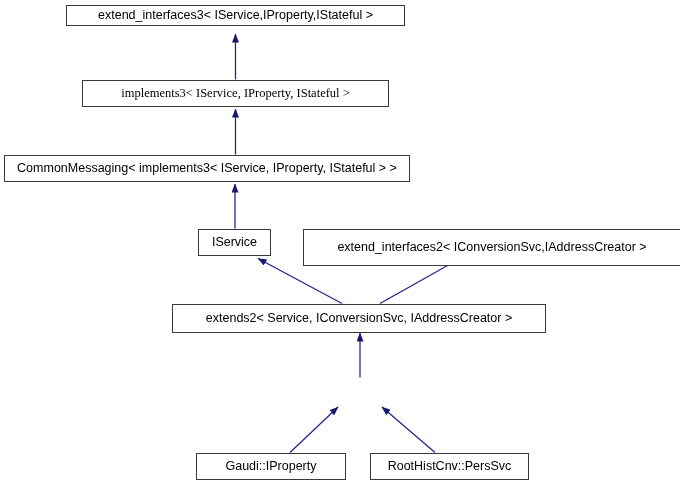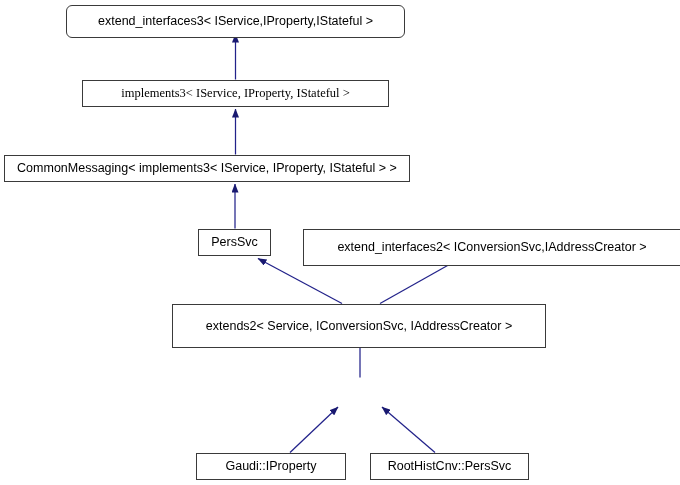--- a/index.html
+++ b/index.html
@@ -61,21 +61,21 @@
         <line x1="235.5" y1="79.5" x2="235.5" y2="34" class="edge-line" marker-end="url(#arrowhead)"></line>
         <line x1="235.5" y1="154.5" x2="235.5" y2="109" class="edge-line" marker-end="url(#arrowhead)"></line>
         <line x1="235" y1="228.5" x2="235" y2="184" class="edge-line" marker-end="url(#arrowhead)"></line>
         <line x1="342" y1="303.5" x2="258" y2="258.5" class="edge-line" marker-end="url(#arrowhead)"></line>
         <line x1="380" y1="303.5" x2="460" y2="258.5" class="edge-line" marker-end="url(#arrowhead)"></line>
         <line x1="360" y1="377.5" x2="360" y2="333" class="edge-line" marker-end="url(#arrowhead)"></line>
         <line x1="290" y1="452.5" x2="338" y2="407" class="edge-line" marker-end="url(#arrowhead)"></line>
         <line x1="435" y1="452.5" x2="382" y2="407" class="edge-line" marker-end="url(#arrowhead)"></line>
       </g>
   </svg>
-<div class="node" style="left: 66px; top: 5px; width: 339px; height: 33px; border-radius: 6px;">extend_interfaces3&lt; IService,IProperty,IStateful &gt;</div>
+<div class="node" style="left: 66px; top: 5px; width: 339px; height: 21px;">extend_interfaces3&lt; IService,IProperty,IStateful &gt;</div>
     <div class="node" style="left: 82px; top: 80px; width: 307px; height: 27px; font-family: Liberation Serif, serif;">implements3&lt; IService, IProperty, IStateful &gt;</div>
     <div class="node" style="left: 4px; top: 155px; width: 406px; height: 27px;">CommonMessaging&lt; implements3&lt; IService, IProperty, IStateful &gt; &gt;</div>
-    <div class="node" style="left: 198px; top: 229px; width: 73px; height: 27px;">PersSvc</div>
+    <div class="node" style="left: 198px; top: 229px; width: 73px; height: 27px;">IService</div>
     <div class="node" style="left: 303px; top: 229px; width: 378px; height: 37px;">extend_interfaces2&lt; IConversionSvc,IAddressCreator &gt;</div>
-    <div class="node" style="left: 172px; top: 304px; width: 374px; height: 44px;">extends2&lt; Service, IConversionSvc, IAddressCreator &gt;</div>
+    <div class="node" style="left: 172px; top: 304px; width: 374px; height: 29px;">extends2&lt; Service, IConversionSvc, IAddressCreator &gt;</div>
     <div class="node" style="left: 196px; top: 453px; width: 150px; height: 27px;">Gaudi::IProperty</div>
     <div class="node" style="left: 370px; top: 453px; width: 159px; height: 27px;">RootHistCnv::PersSvc</div>
   </div>
 
 </body></html>

